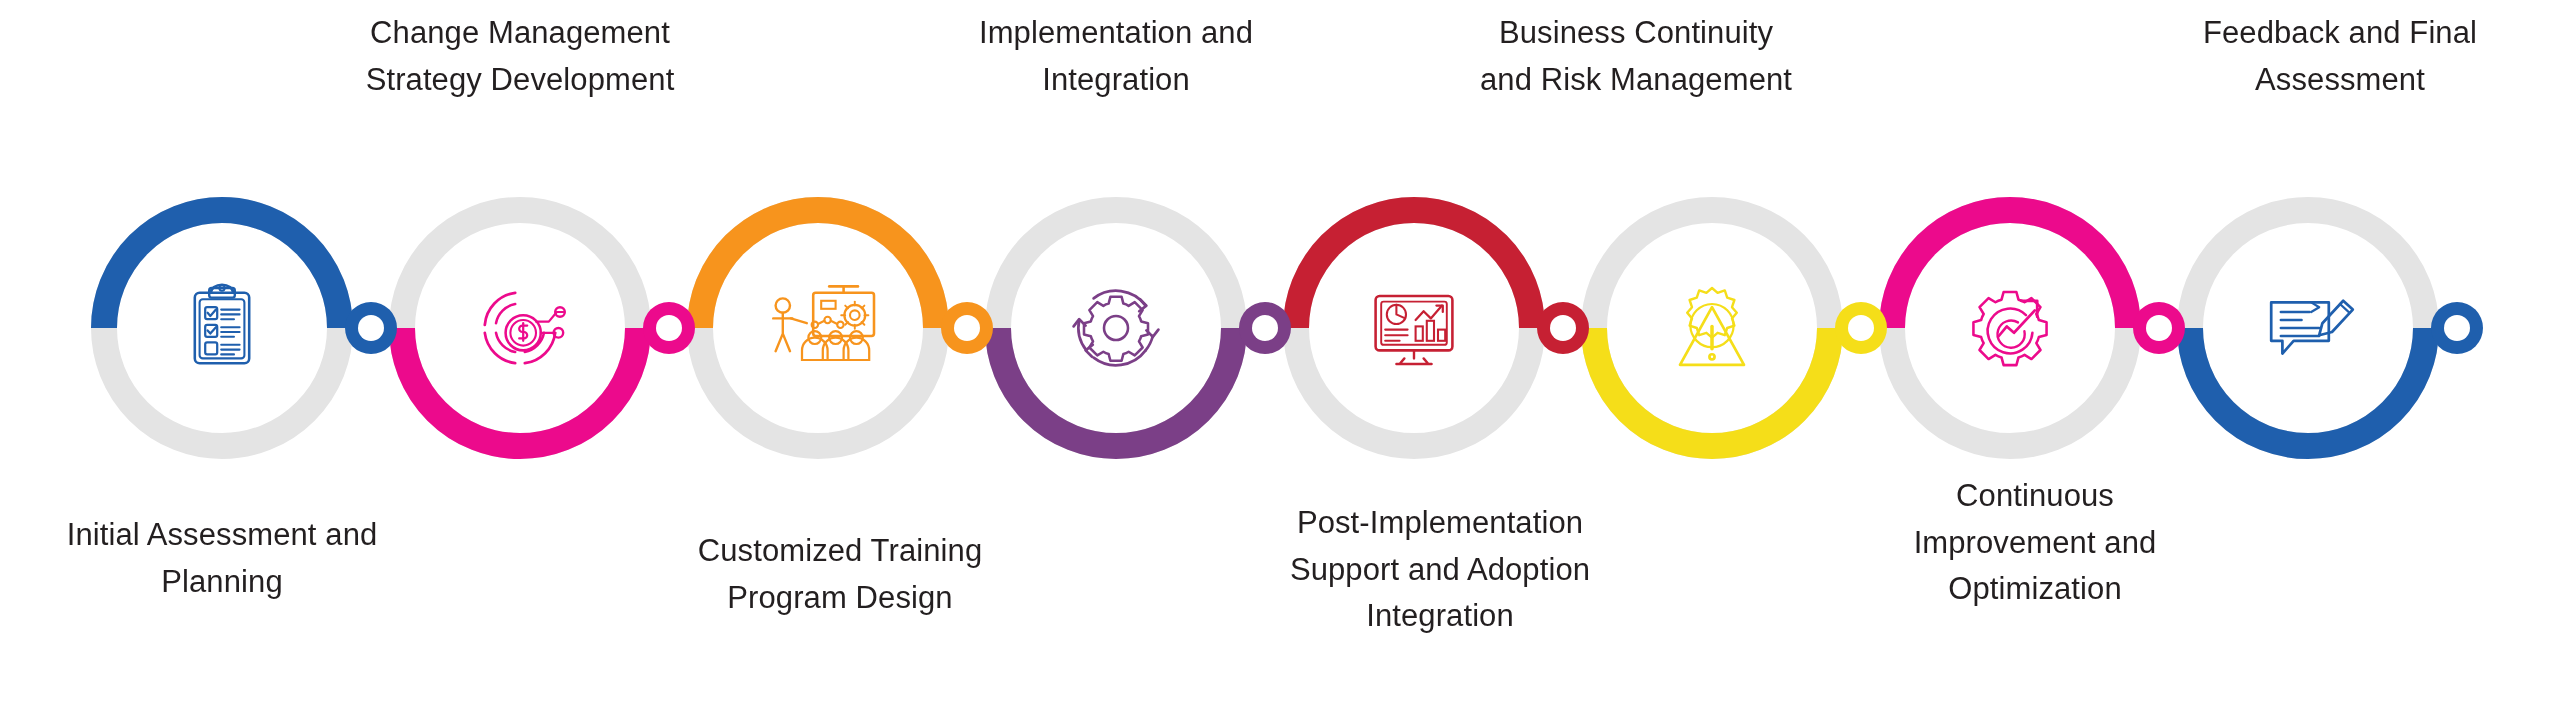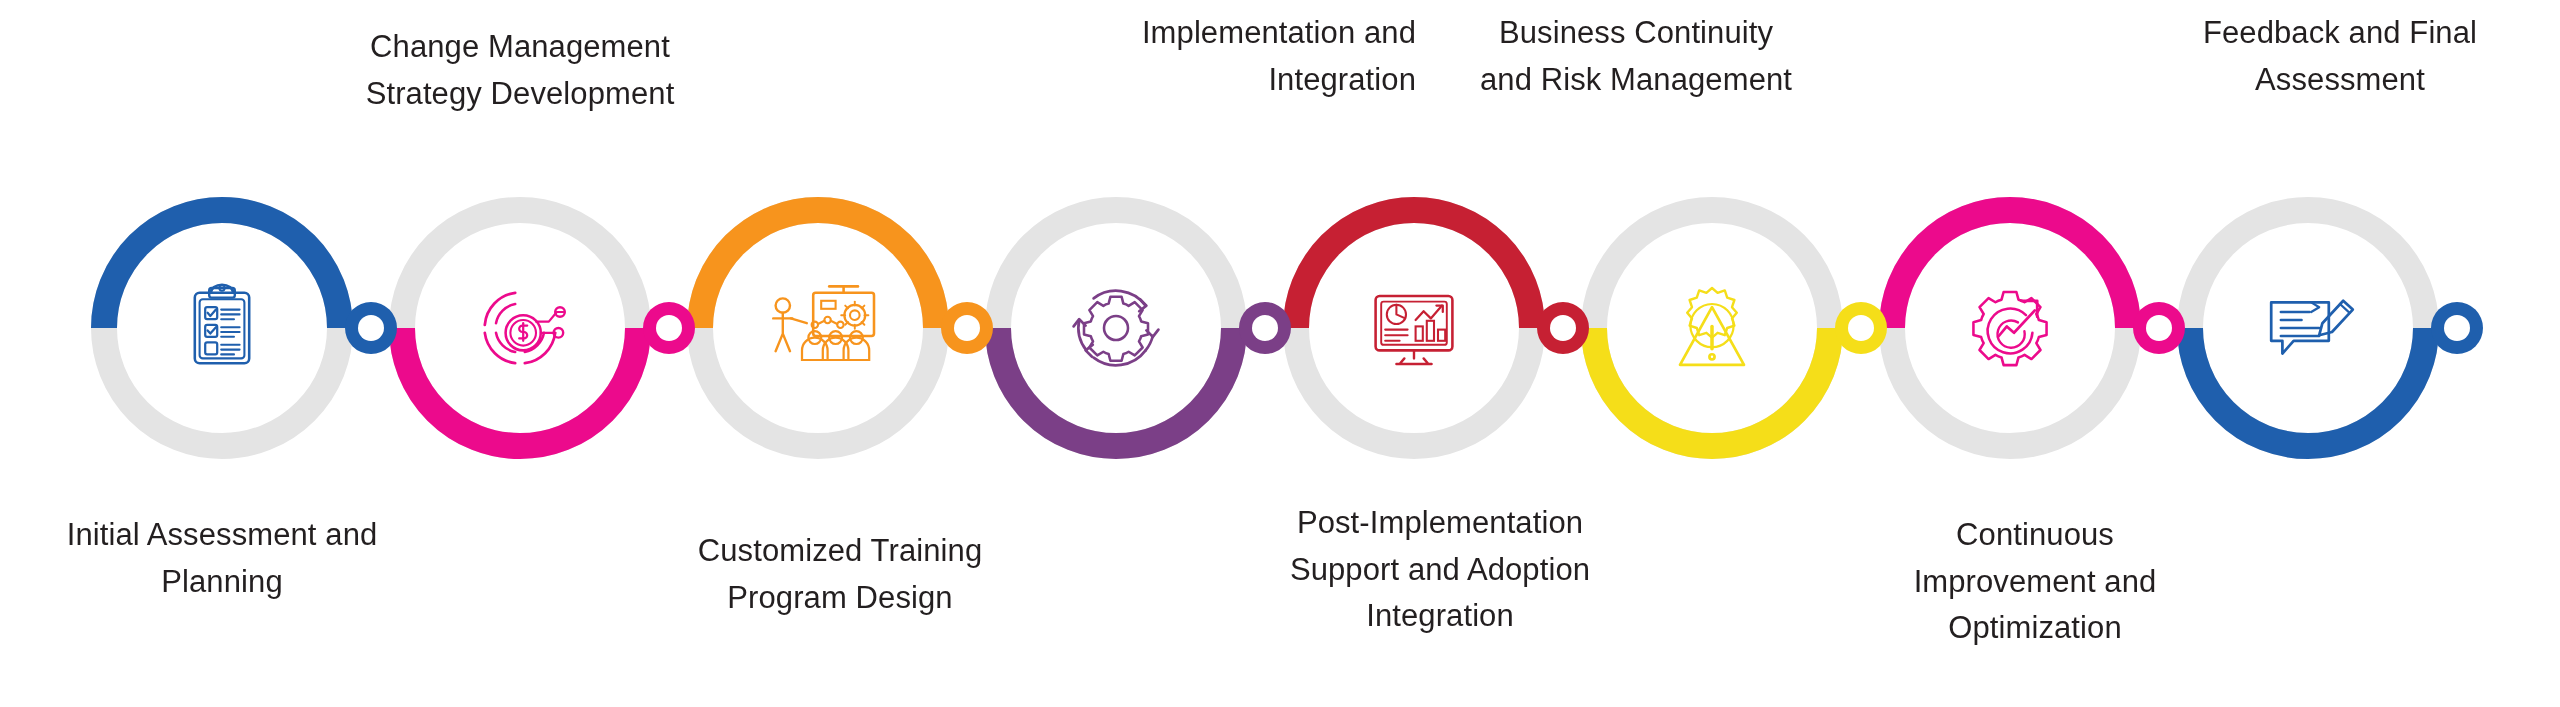--- a/index.html
+++ b/index.html
@@ -261,34 +261,34 @@
           <use href="#ic-gear-target-arrow-icon" xlink:href="#ic-gear-target-arrow-icon"></use>
         </g>
         <g transform="translate(2308,328) scale(0.80)" stroke="#1f5fad" fill="none" stroke-linecap="round">
           <use href="#ic-feedback-edit-comment-icon" xlink:href="#ic-feedback-edit-comment-icon"></use>
         </g>
       </g>
   </svg>
 
   <div class="layer">
     <div id="label-host">
-        <div class="label above" style="left: 220px; top: 10px; width: 600px; margin-top: 14px;">Change Management
+        <div class="label above" style="left: 220px; top: 10px; width: 600px;">Change Management
 Strategy Development</div>
-        <div class="label above" style="left: 816px; top: 10px; width: 600px; text-align: right;">Implementation and
+        <div class="label above" style="left: 816px; top: 10px; width: 600px;">Implementation and
 Integration</div>
         <div class="label above" style="left: 1336px; top: 10px; width: 600px;">Business Continuity
 and Risk Management</div>
         <div class="label above" style="left: 2040px; top: 10px; width: 600px;">Feedback and Final
 Assessment</div>
         <div class="label below" style="left: -78px; top: 512px; width: 600px;">Initial Assessment and
 Planning</div>
         <div class="label below" style="left: 540px; top: 528px; width: 600px;">Customized Training
 Program Design</div>
         <div class="label below" style="left: 1140px; top: 500px; width: 600px;">Post-Implementation
 Support and Adoption
 Integration</div>
-        <div class="label below" style="left: 1735px; top: 512px; width: 600px;">Continuous
+        <div class="label below" style="left: 1735px; top: 473px; width: 600px;">Continuous
 Improvement and
 Optimization</div>
       </div>
   </div>
 
 </div>
 
 </body></html>

